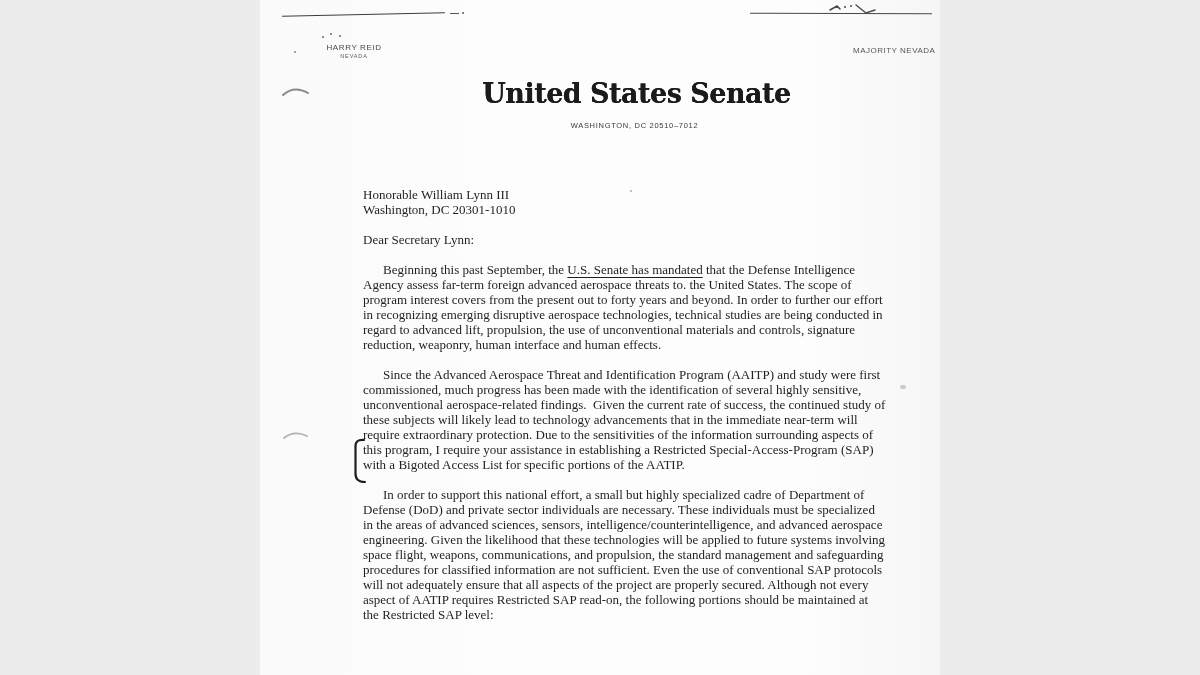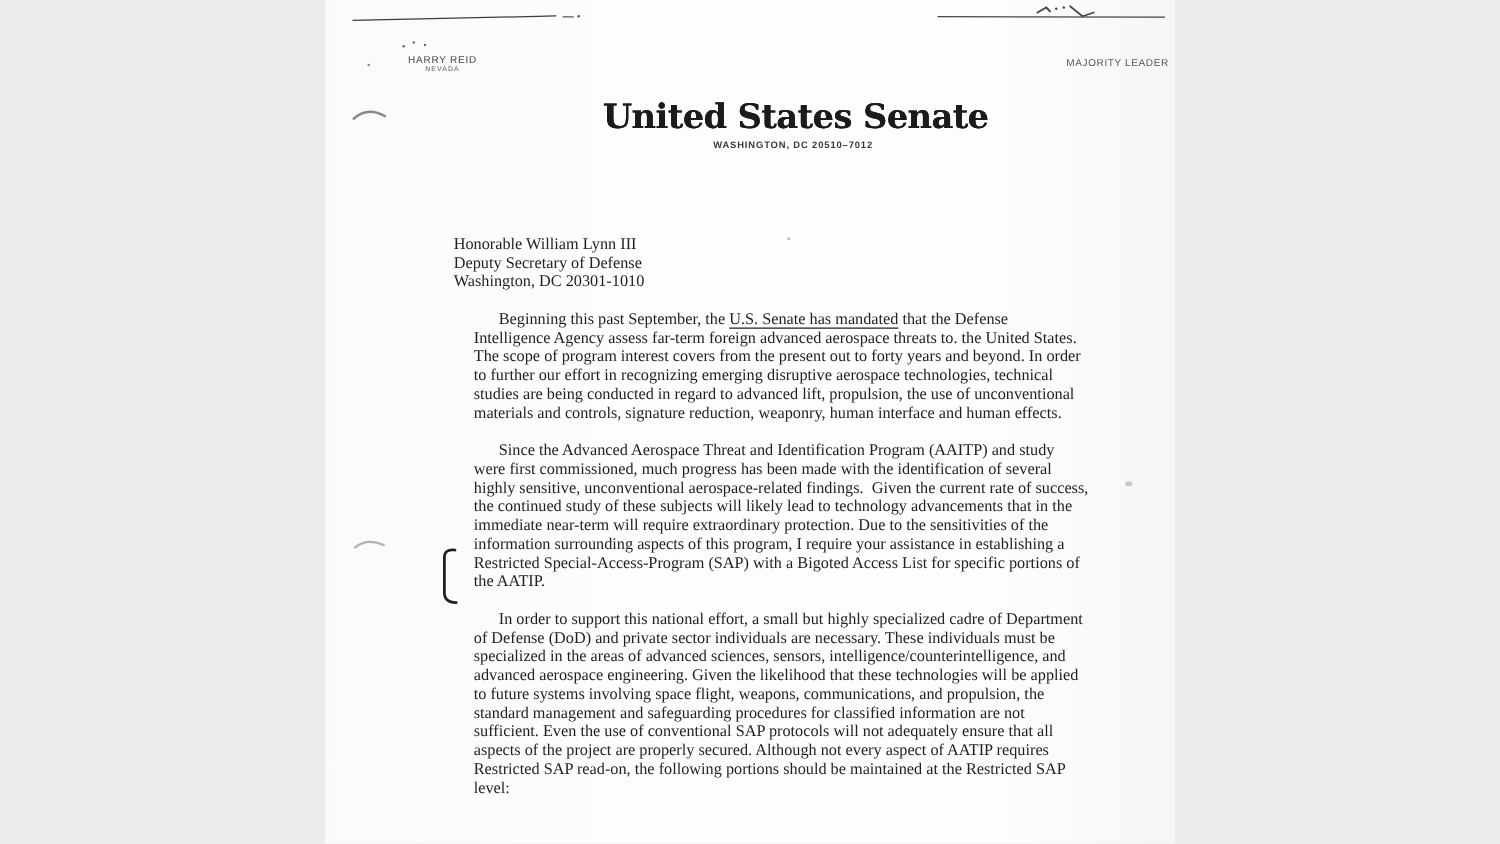--- a/index.html
+++ b/index.html
@@ -23,30 +23,30 @@
   .sender{left:49px;top:43px;width:90px;text-align:center;color:#474747;
           font-family:"Liberation Sans",sans-serif;}
   .sender-name{font-size:8px;letter-spacing:.6px;}
   .sender-state{font-size:5.5px;letter-spacing:.9px;margin-top:1px;color:#5a5a5a;}
   .majority{left:593px;top:46px;font-family:"Liberation Sans",sans-serif;
             font-size:8px;letter-spacing:.5px;color:#565656;white-space:nowrap;}
   .lh{left:103px;top:78px;width:527px;text-align:center;}
   .org{font-family:"DejaVu Serif",serif;font-weight:700;font-size:27px;
        color:#1b1b1b;letter-spacing:-.5px;padding-left:20px;
        text-shadow:0 0 .5px #1b1b1b;text-align:center;}
-  .org-addr{font-family:"Liberation Sans",sans-serif;font-weight:700;font-size:7.5px;
-            letter-spacing:.7px;color:#3a3a3a;margin-top:2px;padding-left:16px;}
+  .org-addr{font-family:"Liberation Sans",sans-serif;font-weight:400;font-size:7.5px;
+            letter-spacing:.7px;color:#3a3a3a;margin-top:12px;padding-left:16px;}
   .date{font-size:13px;color:#222;margin-top:3px;padding-right:28px;}
 
   
   .body-text{left:103px;top:187px;width:524px;font-size:13px;line-height:15px;
              color:#1f1f1f;}
   .recipient{margin:0 0 15px;}
   .salutation{margin:0 0 15px;}
-  .para{margin:0 16px 15px;text-indent:20px;}
+  .para{margin:0 0 15px;text-indent:20px;}
   .hand-underline{text-decoration:underline;text-decoration-thickness:1.4px;
                   text-underline-offset:2.5px;}
 
   
   .arc1{left:20px;top:84px;}
   .arc2{left:22px;top:428px;}
   .bracket{left:88px;top:437px;}
   .dots-mark{left:60px;top:32px;width:24px;height:8px;}
   .dots-mark i{position:absolute;background:#6a6a6a;border-radius:50%;}
   .smudge1{left:640px;top:385px;width:6px;height:4px;background:#c9c9c9;border-radius:50%;}
@@ -76,21 +76,21 @@
       <i style="left:10px;top:1px;width:2px;height:2px"></i>
       <i style="left:19px;top:3px;width:2px;height:2px"></i>
     </div>
     <div class="abs smudge3"></div>
 
     <div class="abs sender">
       <div class="sender-name">HARRY REID</div>
       <div class="sender-state">NEVADA</div>
     </div>
 
-    <div class="abs majority">MAJORITY LEADER</div>
+    <div class="abs majority">MAJORITY NEVADA</div>
 
     <svg class="abs arc1" width="32" height="16" viewBox="0 0 32 16">
       <path d="M3 11 Q 14 1 28 9" stroke="#6e6e6e" stroke-width="2" fill="none" stroke-linecap="round" opacity=".8"></path>
     </svg>
     <svg class="abs arc2" width="28" height="14" viewBox="0 0 28 14">
       <path d="M2 10 Q 12 2 25 8" stroke="#9a9a9a" stroke-width="1.8" fill="none" stroke-linecap="round" opacity=".75"></path>
     </svg>
 
     <div class="abs lh">
       <div class="org">United States Senate</div>
@@ -100,24 +100,24 @@
     <svg class="abs bracket" width="20" height="48" viewBox="0 0 20 48">
       <path d="M16 3 Q 7 2 7.5 10 L 7.5 36 Q 7 45 17 45" stroke="#1e1e1e" stroke-width="2.2" fill="none" stroke-linecap="round"></path>
     </svg>
 
     <div class="abs smudge1"></div>
     <div class="abs smudge2"></div>
 
     <div class="abs body-text">
       <div class="recipient">
         <div>Honorable William Lynn III</div>
-        <div>Deputy Secretary of Defense</div>
         <div>Washington, DC 20301-1010</div>
       </div>
 
+      <div class="salutation">Dear Secretary Lynn:</div>
 
       <p class="para"><span>Beginning this past September, the </span><span class="hand-underline">U.S. Senate has mandated</span><span> that the Defense Intelligence Agency assess far-term foreign advanced aerospace threats to. the United States. The scope of program interest covers from the present out to forty years and beyond. In order to further our effort in recognizing emerging disruptive aerospace technologies, technical studies are being conducted in regard to advanced lift, propulsion, the use of unconventional materials and controls, signature reduction, weaponry, human interface and human effects.</span></p>
 
       <p class="para">Since the Advanced Aerospace Threat and Identification Program (AAITP) and study were first commissioned, much progress has been made with the identification of several highly sensitive, unconventional aerospace-related findings. &nbsp;Given the current rate of success, the continued study of these subjects will likely lead to technology advancements that in the immediate near-term will require extraordinary protection. Due to the sensitivities of the information surrounding aspects of this program, I require your assistance in establishing a Restricted Special-Access-Program (SAP) with a Bigoted Access List for specific portions of the AATIP.</p>
 
       <p class="para">In order to support this national effort, a small but highly specialized cadre of Department of Defense (DoD) and private sector individuals are necessary. These individuals must be specialized in the areas of advanced sciences, sensors, intelligence/counterintelligence, and advanced aerospace engineering. Given the likelihood that these technologies will be applied to future systems involving space flight, weapons, communications, and propulsion, the standard management and safeguarding procedures for classified information are not sufficient. Even the use of conventional SAP protocols will not adequately ensure that all aspects of the project are properly secured. Although not every aspect of AATIP requires Restricted SAP read-on, the following portions should be maintained at the Restricted SAP level:</p>
     </div>
 
   </div>
 </div>

